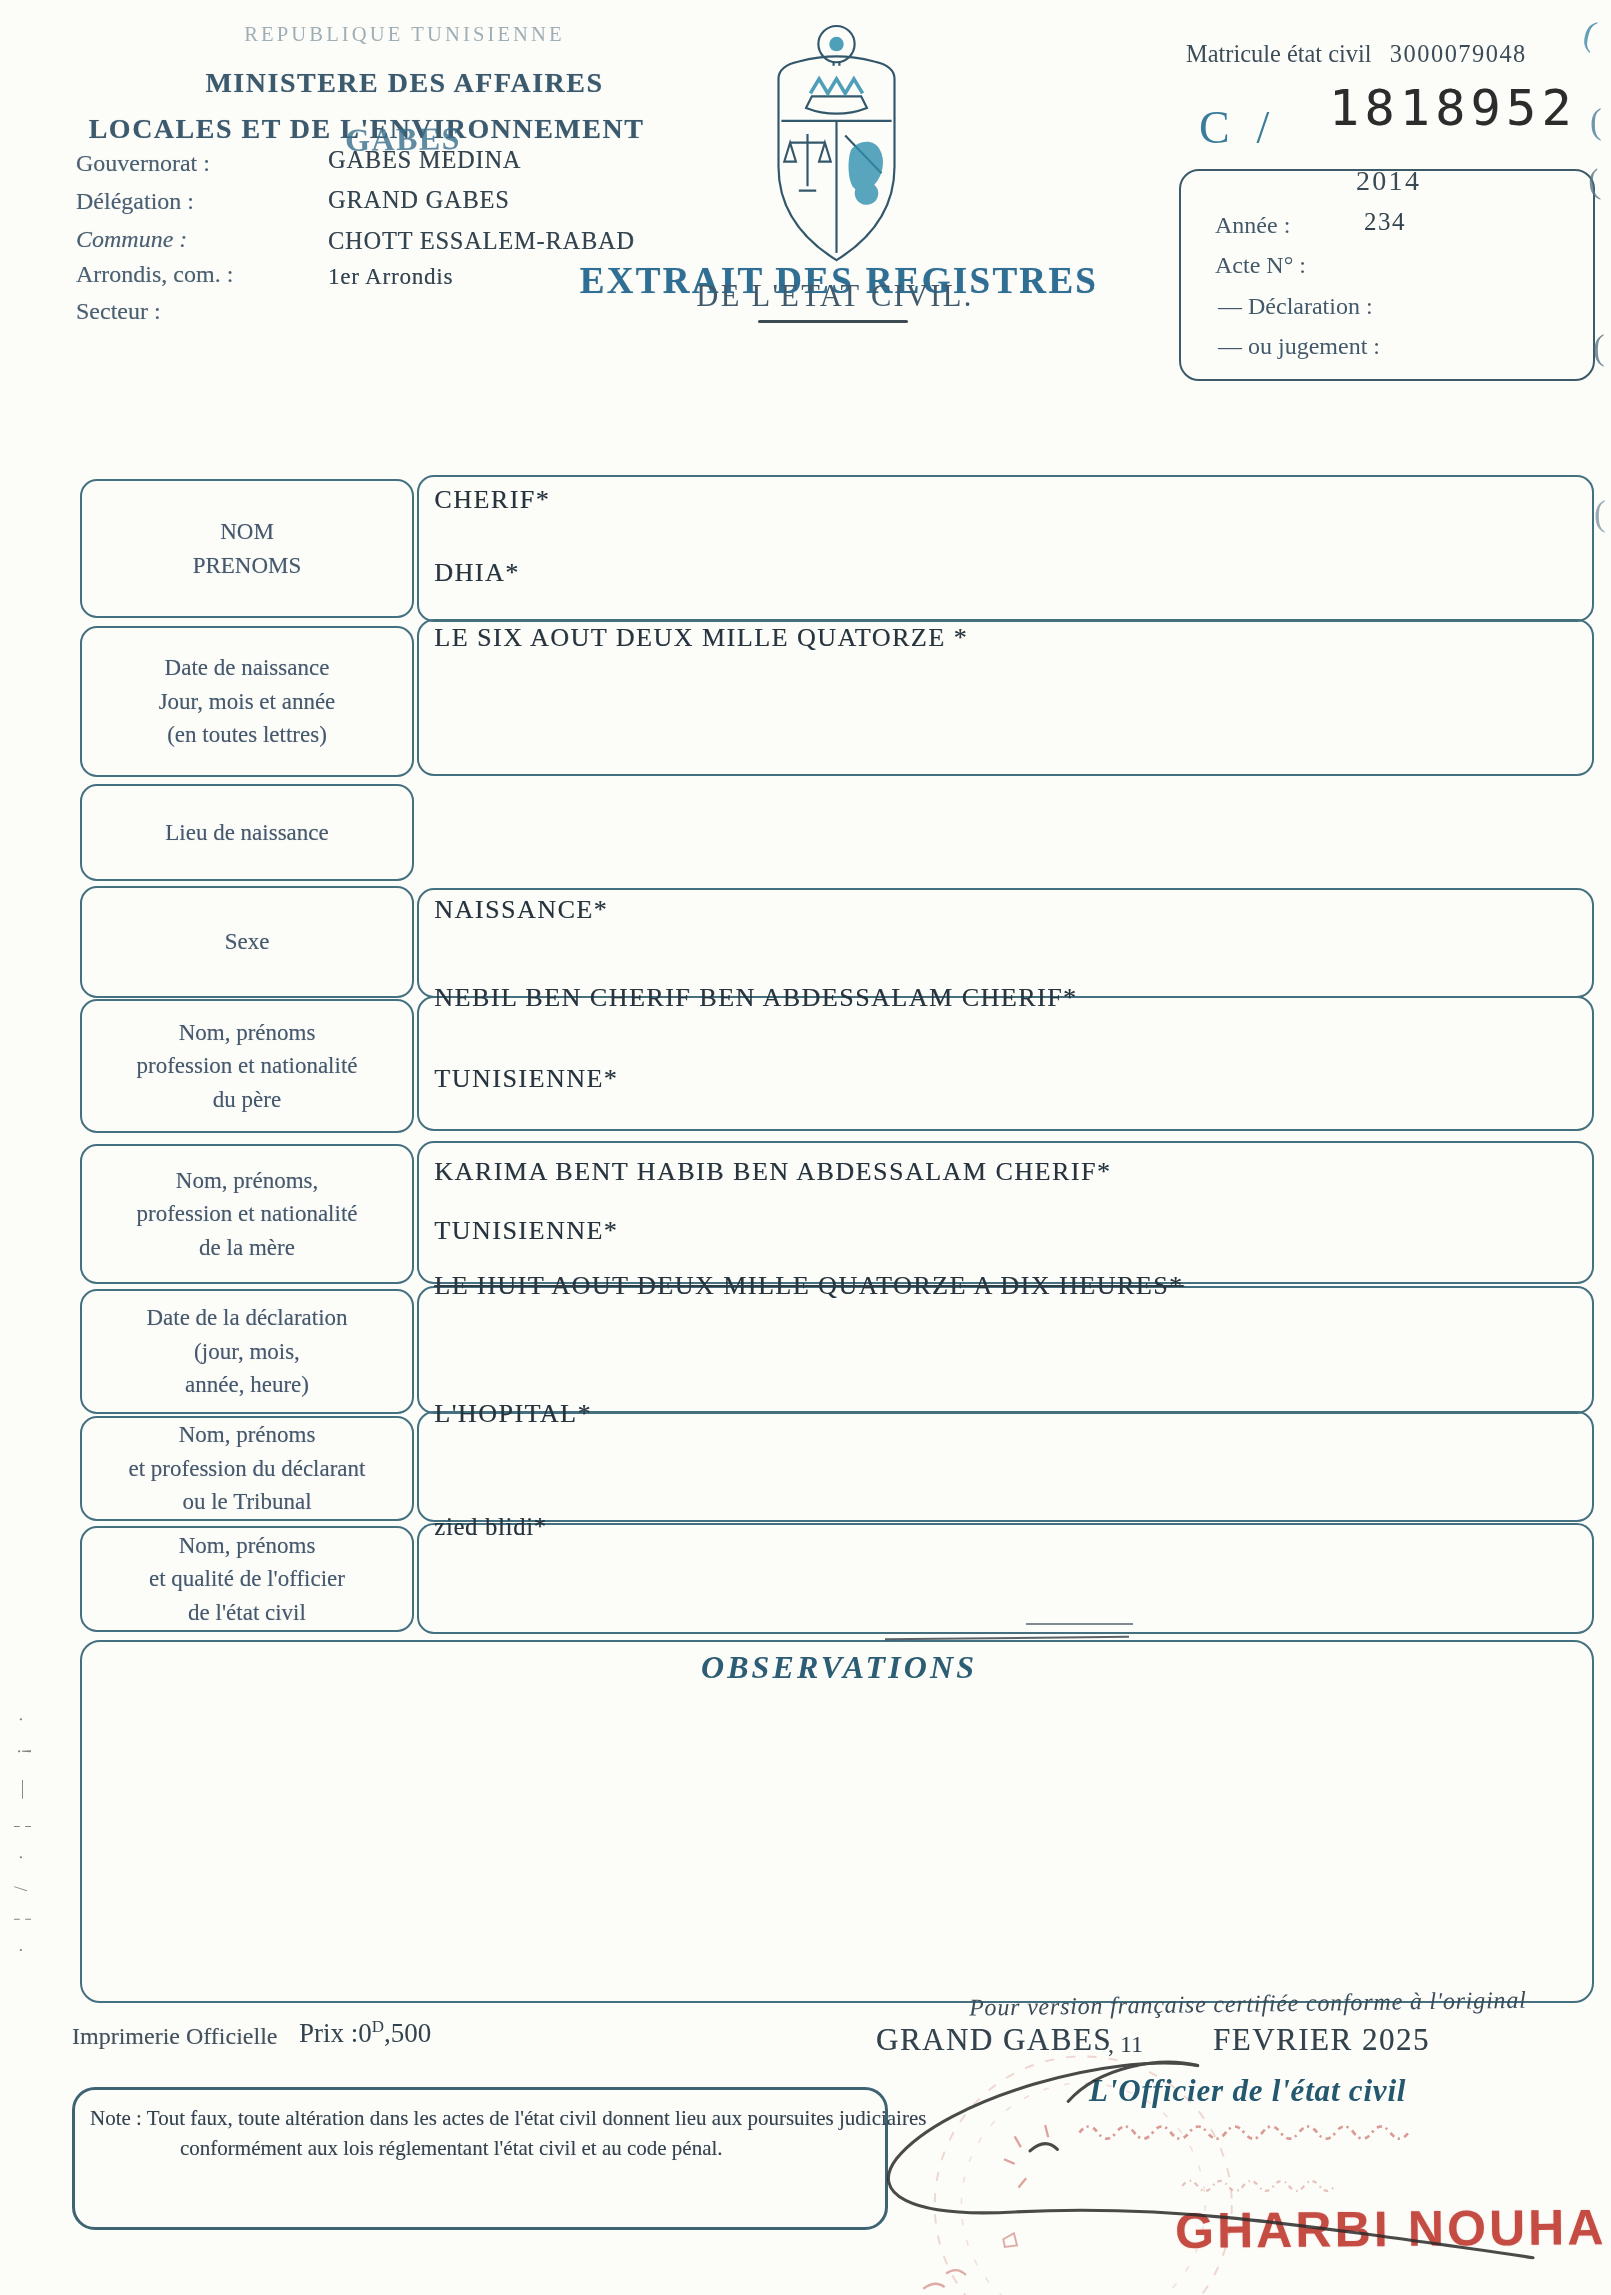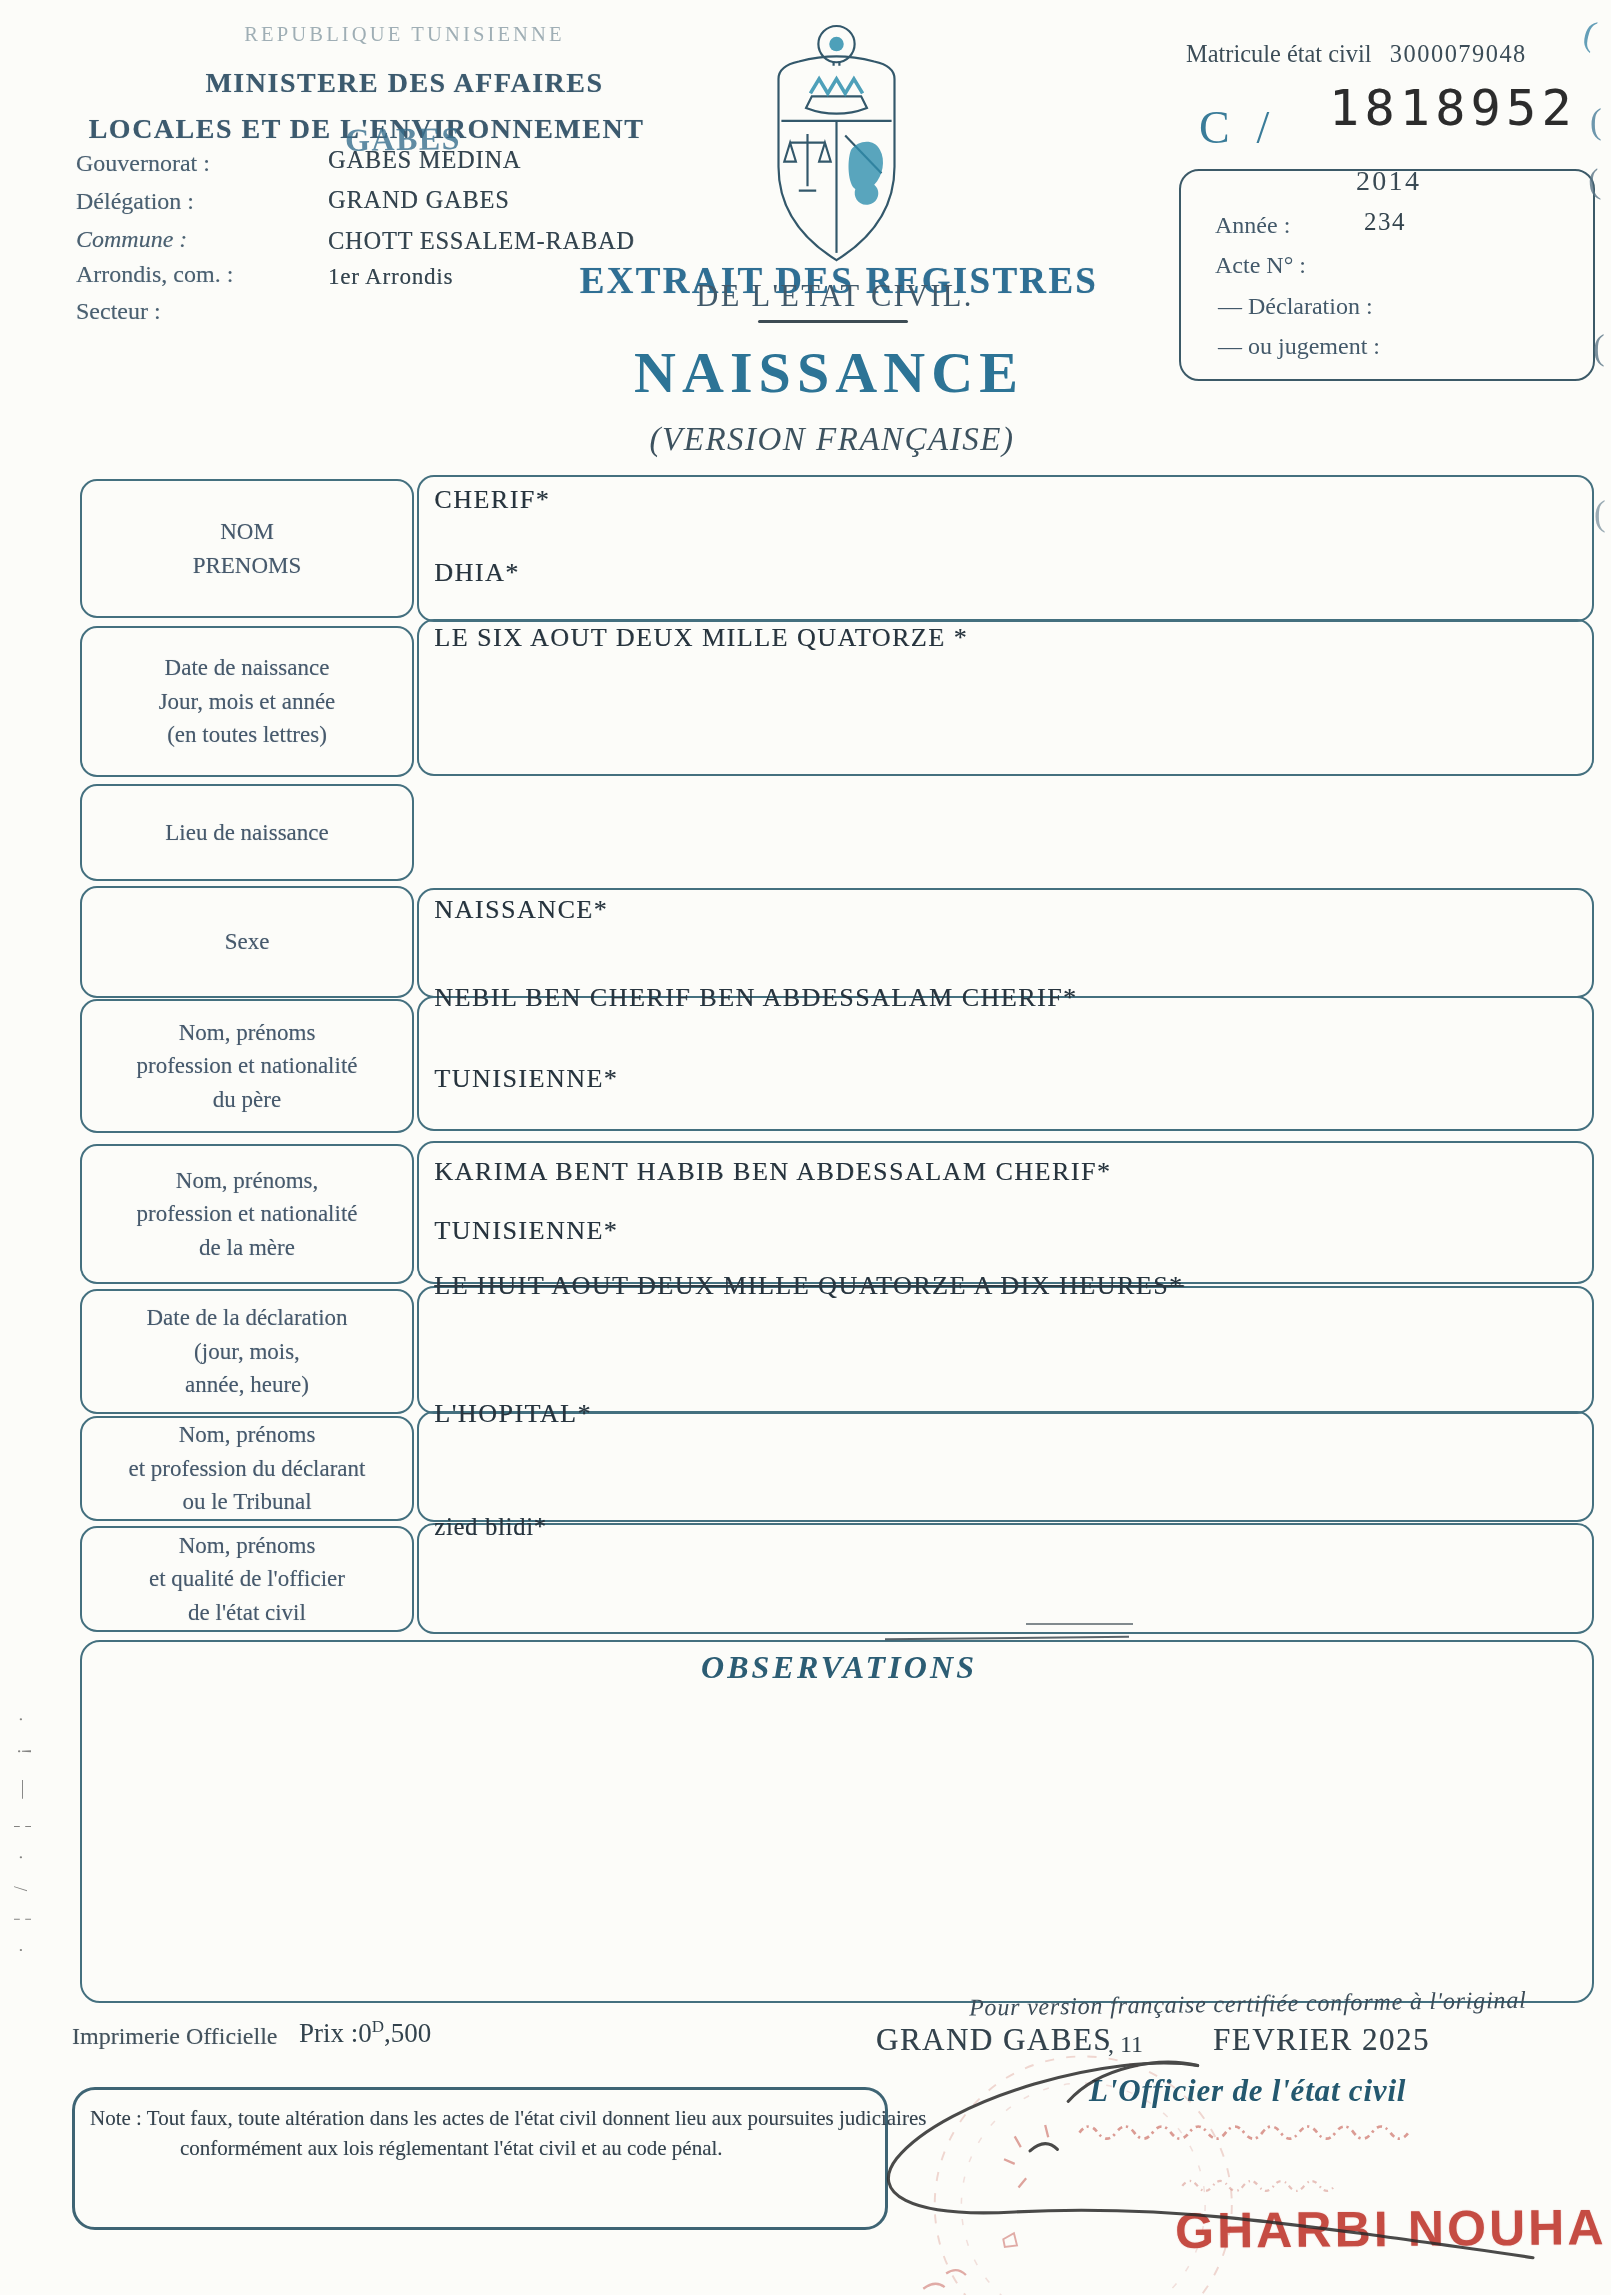--- a/index.html
+++ b/index.html
@@ -164,22 +164,20 @@
 
   <span class="abs edge e1">(</span>
   <span class="abs edge e2">(</span>
   <span class="abs edge e3">(</span>
   <span class="abs edge e4">(</span>
   <span class="abs edge e5">(</span>
 
   <div class="abs title1">EXTRAIT DES REGISTRES</div>
   <div class="abs title2">DE L'ETAT CIVIL.</div>
   <div class="abs title-rule"></div>
-  <div class="abs title3">NAISSANCE</div>
-  <div class="abs title4">(VERSION FRANÇAISE)</div>
 
   <div class="fbox lbl lx r1">NOM
 PRENOMS</div>
   <div class="fbox lbl lx r2">Date de naissance
 Jour, mois et année
 (en toutes lettres)</div>
   <div class="fbox lbl lx r3">Lieu de naissance</div>
   <div class="fbox lbl lx r4">Sexe</div>
   <div class="fbox lbl lx r5">Nom, prénoms
 profession et nationalité

